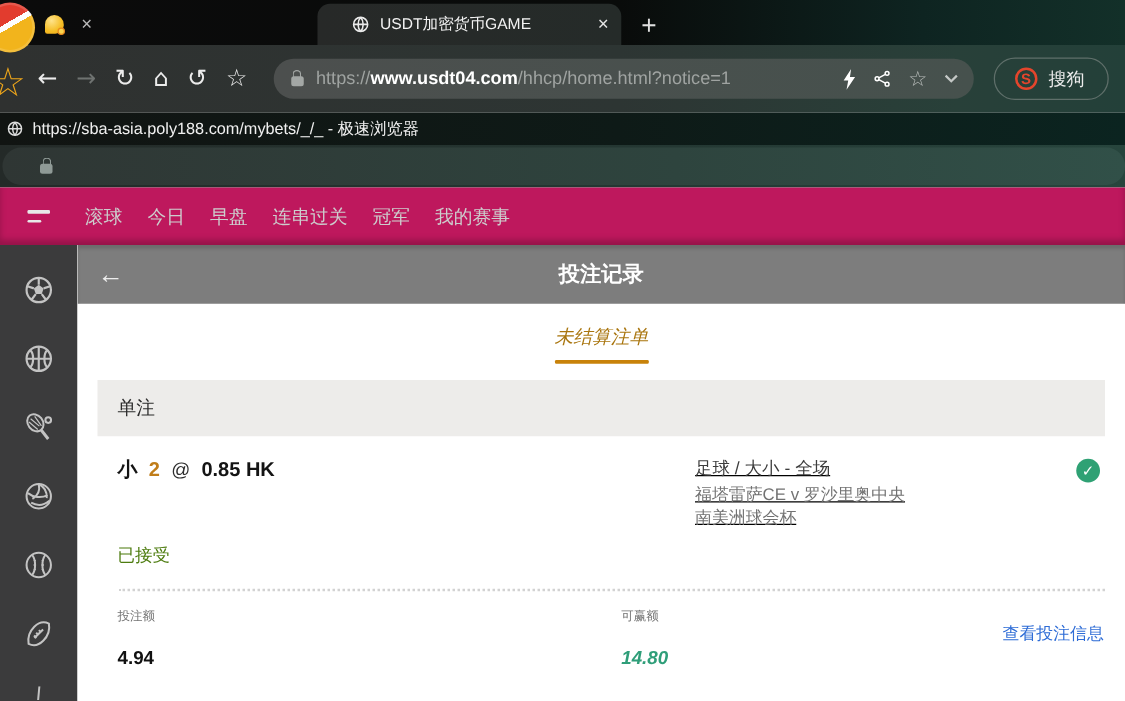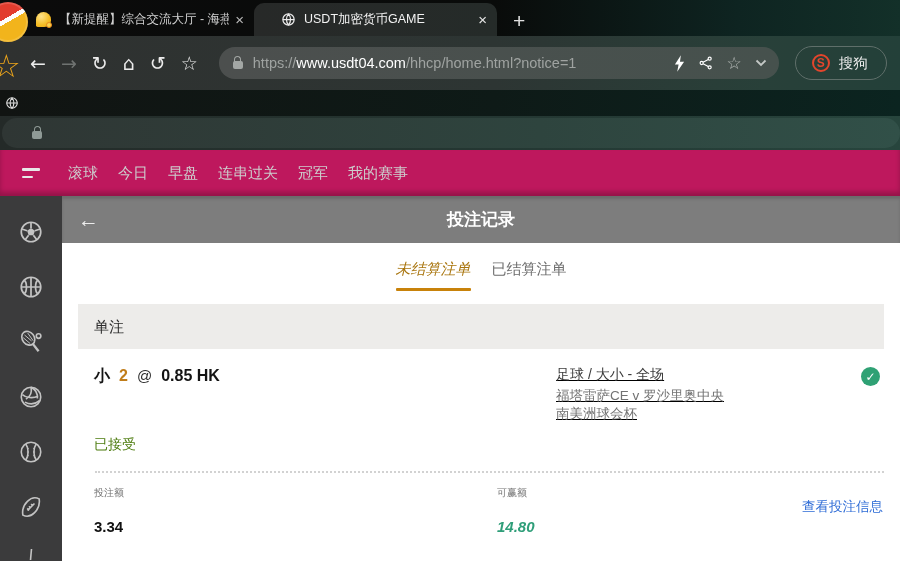--- a/index.html
+++ b/index.html
@@ -38,21 +38,21 @@
   .tbtn{font-size:19px;color:#ececec;margin-right:15px;line-height:1;font-family:"DejaVu Sans",sans-serif;}
   .tbtn.fwd{color:#6f7371;}
   .urlpill{height:32px;width:560px;flex:0 0 auto;border-radius:16px;display:flex;align-items:center;
            padding:0 12px 0 14px;box-sizing:border-box;margin-left:6px;
            background:linear-gradient(90deg,#4c4f4e,#46514d);}
   .lock{position:relative;display:inline-block;width:10px;height:8px;background:#a3a7a5;border-radius:2px;margin-top:4px;flex:0 0 auto;}
   .lock:before{content:"";position:absolute;top:-5px;left:1.5px;width:7px;height:6px;box-sizing:border-box;
       border:1.5px solid #a3a7a5;border-bottom:none;border-radius:3.5px 3.5px 0 0;}
   .url-text{font-size:14.5px;margin-left:10px;white-space:nowrap;overflow:hidden;flex:1;}
   .dim{color:#9fa3a1;}
-  .host{color:#ffffff;font-weight:normal;}
+  .host{color:#ffffff;font-weight:bold;}
   .pill-ic{margin-left:13px;display:flex;align-items:center;flex:0 0 auto;}
   .pill-ic svg{display:block;}
   .pill-star{color:#b9bdbb;font-size:17px;line-height:1;}
   .sogou{height:34px;border:1px solid #5f6f6a;border-radius:17px;display:flex;align-items:center;
          padding:0 16px;margin-left:16px;color:#ececec;font-size:14.5px;flex:0 0 auto;min-width:92px;box-sizing:border-box;}
   .sogou-s{width:18px;height:18px;border:2px solid #e4452c;border-radius:50%;color:#e4452c;font-weight:bold;
            font-size:12px;display:flex;align-items:center;justify-content:center;margin-right:9px;box-sizing:border-box;}
 
   
   .ptitle{height:26px;background:linear-gradient(90deg,#111412 0%,#0e1a17 55%,#0b2420 100%);
@@ -122,21 +122,20 @@
 </head>
 <body>
 
 <div class="chrome">
   <div class="browser-logo"></div>
   <div class="corner-star">☆</div>
 
   <div class="tabbar">
     <div class="tab inactive">
       <span class="favicon-haiyan"></span>
-      <span class="tab-title">【新提醒】综合交流大厅 - 海燕</span>
       <span class="tab-close">×</span>
     </div>
     <div class="tab active">
       <span class="globe-ic">
         <svg viewBox="0 0 24 24" fill="none" stroke="currentColor" stroke-width="2">
             <circle cx="12" cy="12" r="9"></circle>
             <path d="M3 12h18M12 3a14 14 0 0 1 0 18M12 3a14 14 0 0 0 0 18"></path>
           </svg>
       </span>
       <span class="tab-title">USDT加密货币GAME</span>
@@ -183,20 +182,21 @@
     </div>
   </div>
 
   <div class="ptitle">
     <span class="globe-ic">
       <svg viewBox="0 0 24 24" fill="none" stroke="currentColor" stroke-width="2">
           <circle cx="12" cy="12" r="9"></circle>
           <path d="M3 12h18M12 3a14 14 0 0 1 0 18M12 3a14 14 0 0 0 0 18"></path>
         </svg>
     </span>
+    <span>https://sba-asia.poly188.com/mybets/_/_ - 极速浏览器</span>
   </div>
 
   <div class="paddr">
     <div class="apill">
       <span class="lock"></span>
     </div>
   </div>
 
   <div class="navbar">
     <div class="burger">
@@ -262,21 +262,20 @@
   </div>
 
   <div class="content">
     <div class="phead">
       <span class="pback">←</span>
       <span class="phead-title">投注记录</span>
     </div>
 
     <div class="bettabs">
       <span class="btab on">未结算注单</span>
-      <span class="btab off">已结算注单</span>
     </div>
 
     <div class="secbar">单注</div>
 
     <div class="betrow">
       <div class="bleft">
         <span class="bsel">小</span>
         <span class="bline">2</span>
         <span class="bat">@</span>
         <span class="bodds">0.85 HK</span>
@@ -289,21 +288,21 @@
       <div class="bcheck">✓</div>
     </div>
 
     <div class="status">已接受</div>
 
     <div class="dots"></div>
 
     <div class="amounts">
       <div class="acol1">
         <div class="albl">投注额</div>
-        <div class="aval">3.34</div>
+        <div class="aval">4.94</div>
       </div>
       <div>
         <div class="albl">可赢额</div>
         <div class="aval teal">14.80</div>
       </div>
       <span class="alink">查看投注信息</span>
     </div>
   </div>
 </div>
 

